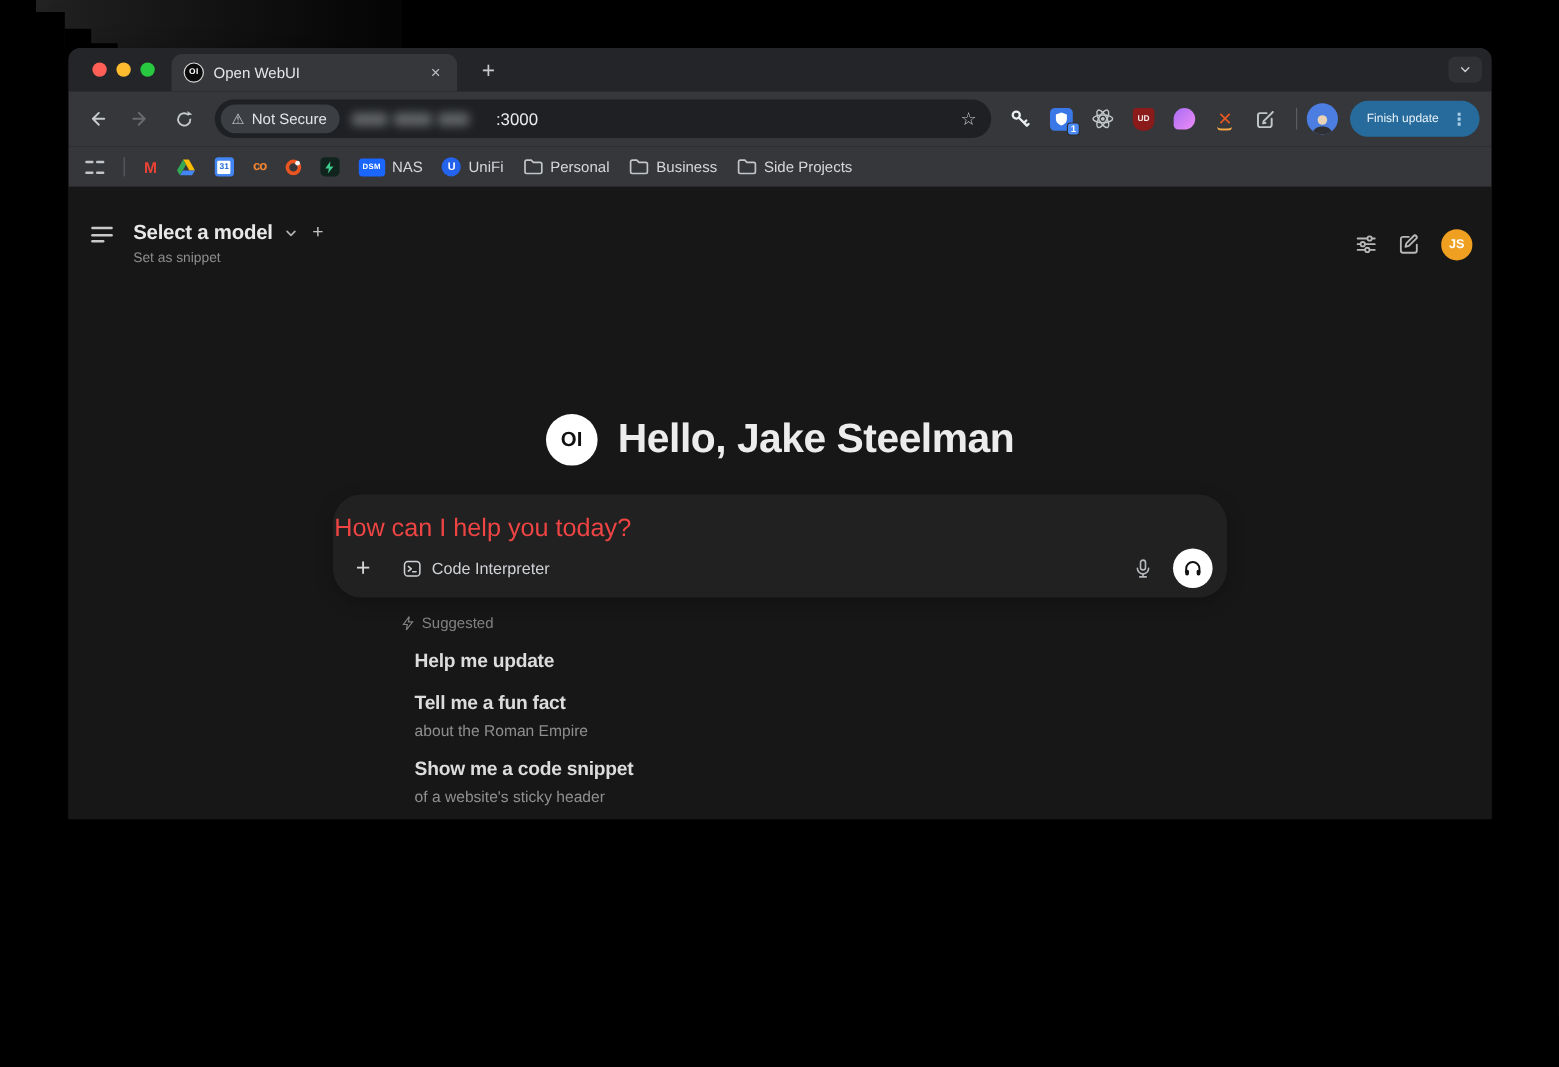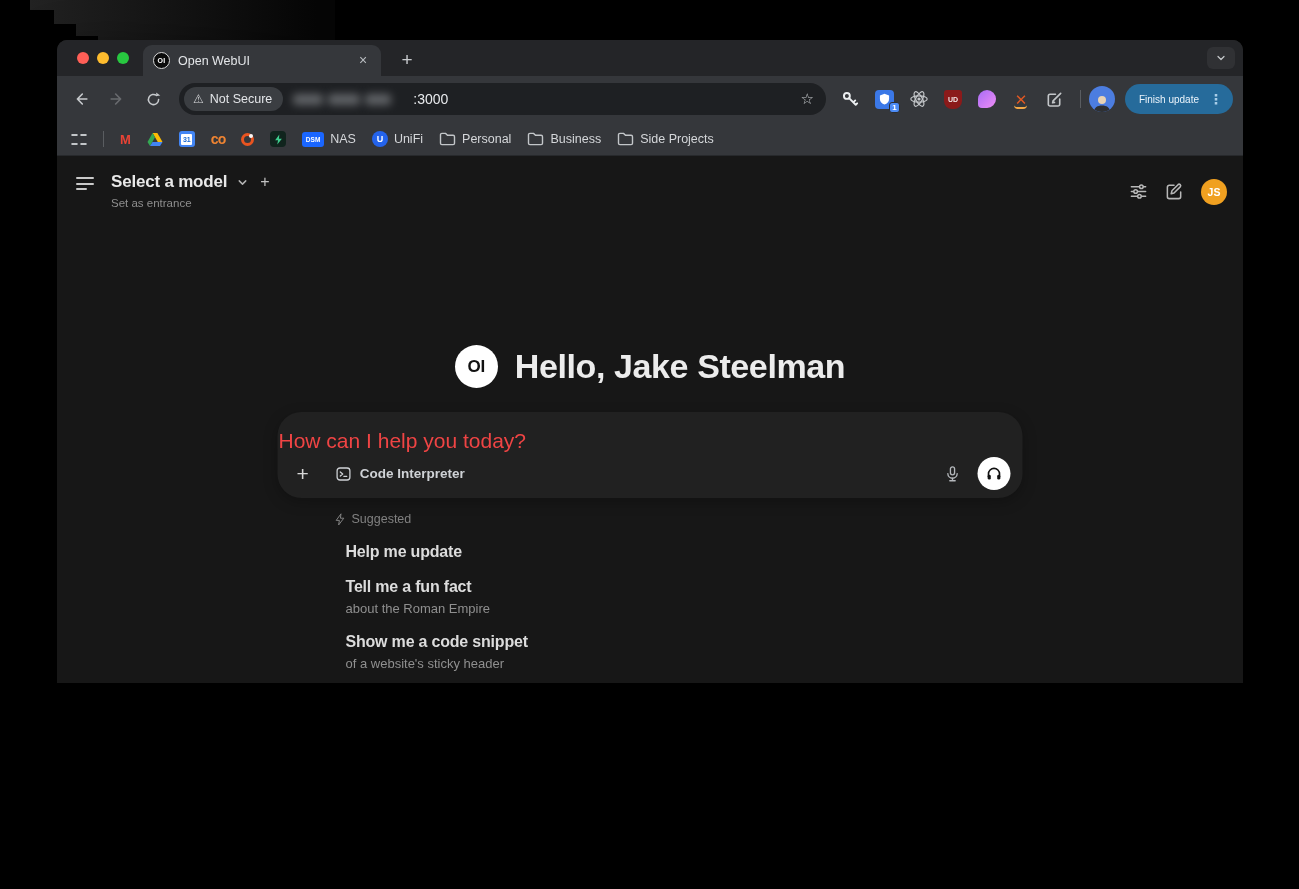--- a/index.html
+++ b/index.html
@@ -82,34 +82,34 @@
                padding:0 14px; gap:16px; font-size:12.5px; color:#d5d7da;
                box-shadow:inset 0 -1px 0 rgba(0,0,0,.25); }
   .bm { display:flex; align-items:center; gap:6px; flex:none; }
   .appgrid { display:grid; grid-template-columns:7px 7px; grid-template-rows:7px 7px; gap:2px; }
   .appgrid span { border:1.5px solid #c3c6c9; border-radius:1.5px; }
   .bm-sep { width:1px; height:16px; background:#5a5d61; }
   .gmail-m { color:#ea4335; font-weight:800; font-size:13px; }
   .cal-tile { width:16px; height:16px; background:#4285f4; border-radius:3px; display:flex; align-items:center; justify-content:center; }
   .cal-inner { width:11px; height:11px; background:#fff; border-radius:1px; color:#1967d2; font-size:7px;
                font-weight:800; display:flex; align-items:center; justify-content:center; }
-  .co-glyph { color:#ef8432; font-weight:800; font-size:14px; letter-spacing:-1px; }
+  .co-glyph { color:#ef8432; font-weight:800; font-size:11px; letter-spacing:-1px; }
   .orange-ring { width:13px; height:13px; border-radius:50%; border:3px solid #e95420; position:relative; }
   .orange-ring::after { content:""; position:absolute; right:-2px; top:-2px; width:4px; height:4px;
                         border-radius:50%; background:#f6f6f6; }
   .bolt-tile { width:16px; height:16px; border-radius:4px; background:#10241d; display:flex; align-items:center; justify-content:center; }
   .dsm-tile { width:22px; height:15px; border-radius:3px; background:#1a66ff; color:#fff; font-size:6.5px;
               font-weight:800; display:flex; align-items:center; justify-content:center; letter-spacing:.2px; }
   .unifi-tile { width:16px; height:16px; border-radius:50%; background:#2463eb; color:#fff; font-size:9px;
                 font-weight:800; display:flex; align-items:center; justify-content:center; }
 
   
   .content { flex:1; position:relative; background:#171717; }
 
-  .appnav { position:absolute; left:0; right:0; top:0; display:flex; justify-content:space-between;
+  .appnav { position:absolute; left:0; right:0; top:12px; display:flex; justify-content:space-between;
             padding:16px 16px 0 19px; }
   .appnav-left { display:flex; gap:17px; }
   .sidebar-toggle { margin-top:5px; display:flex; flex-direction:column; gap:3.5px; }
   .sidebar-toggle span { height:2px; border-radius:2px; background:#c9c9c9; }
   .st1{width:18px;} .st2{width:18px;} .st3{width:11px;}
   .model-row { display:flex; align-items:center; gap:9px; }
   .model-label { font-size:17px; font-weight:700; color:#e8e8e8; letter-spacing:-.2px; }
   .model-plus { color:#c2c2c2; font-size:16px; font-weight:400; margin-left:2px; }
   .set-default { margin-top:5px; font-size:11.5px; color:#8e8e8e; }
   .appnav-right { display:flex; align-items:center; gap:17px; margin-top:2px; }
@@ -121,21 +121,21 @@
   .app-logo { width:43px; height:43px; border-radius:50%; background:#fff; color:#111; font-size:17px;
               font-weight:800; display:flex; align-items:center; justify-content:center; letter-spacing:0; flex:none; }
   .greeting-text { font-size:34px; font-weight:700; color:#ececec; letter-spacing:-.4px; }
 
   .composer { position:absolute; top:256px; left:50%; transform:translateX(-50%); width:745px; height:86px;
               background:#212121; border-radius:24px; box-shadow:0 4px 14px rgba(0,0,0,.25); }
   .composer-ph { position:absolute; left:1px; top:17px; font-size:21px; color:#ef4444; }
   .composer-bottom { position:absolute; left:15px; right:12px; bottom:8px; display:flex; align-items:center; }
   .comp-plus { color:#d6d6d6; font-size:21px; font-weight:300; line-height:1; padding:4px; }
   .ci-chip { display:flex; align-items:center; gap:8px; margin-left:23px; }
-  .ci-label { font-size:13.5px; color:#cfd2d6; font-weight:700; }
+  .ci-label { font-size:13.5px; color:#cfd2d6; font-weight:400; }
   .comp-spacer { flex:1; }
   .mic-btn { padding:4px; display:flex; }
   .hp-btn { width:33px; height:33px; border-radius:50%; background:#fff; display:flex; align-items:center;
             justify-content:center; margin-left:12px; }
 
   .suggested { position:absolute; top:356px; left:50%; transform:translateX(-50%); width:745px; padding-left:57px; }
   .sug-head { display:flex; align-items:center; gap:6px; color:#818181; font-size:12.5px; }
   .sug-items { margin:16px 0 0 11px; }
   .sug-item { margin-bottom:15px; cursor:default; }
   .sug-title { font-size:16px; font-weight:700; color:#dcdcdc; line-height:20px; letter-spacing:-.2px; }
@@ -341,21 +341,21 @@
               <span class="st3"></span>
           </div>
           <div>
             <div class="model-row">
               <span class="model-label">Select a model</span>
               <svg width="13" height="13" viewBox="0 0 20 20">
                 <path d="M5 7.5 L10 12.5 L15 7.5" fill="none" stroke="#b0b0b0" stroke-width="2.2" stroke-linecap="round" stroke-linejoin="round"></path>
               </svg>
               <span class="model-plus">+</span>
             </div>
-            <div class="set-default">Set as entrance</div>
+            <div class="set-default">Set as snippet</div>
           </div>
         </div>
         <div class="appnav-right">
           <div>
             <svg width="19" height="19" viewBox="0 0 20 20">
               <path d="M2.5 5 H17.5 M2.5 10 H17.5 M2.5 15 H17.5" stroke="#b8b8b8" stroke-width="1.6" stroke-linecap="round"></path>
               <circle cx="13" cy="5" r="1.9" fill="#171717" stroke="#b8b8b8" stroke-width="1.6"></circle>
               <circle cx="7" cy="10" r="1.9" fill="#171717" stroke="#b8b8b8" stroke-width="1.6"></circle>
               <circle cx="11" cy="15" r="1.9" fill="#171717" stroke="#b8b8b8" stroke-width="1.6"></circle>
             </svg>

